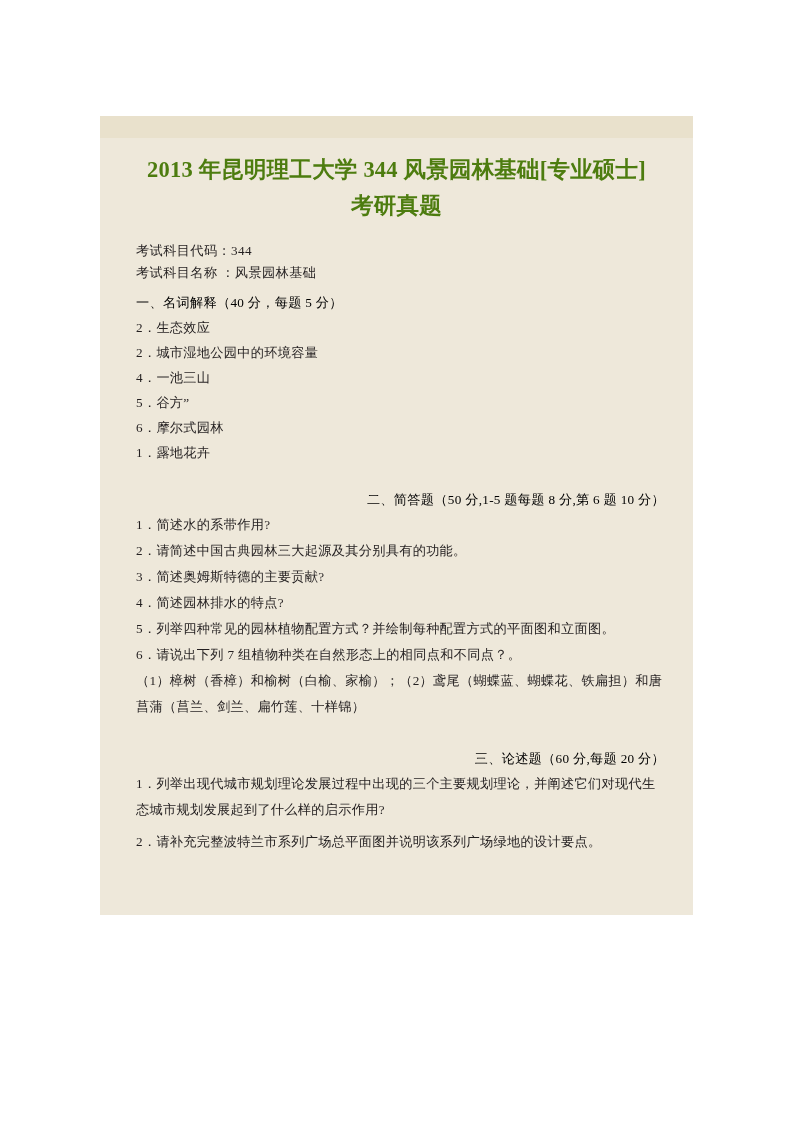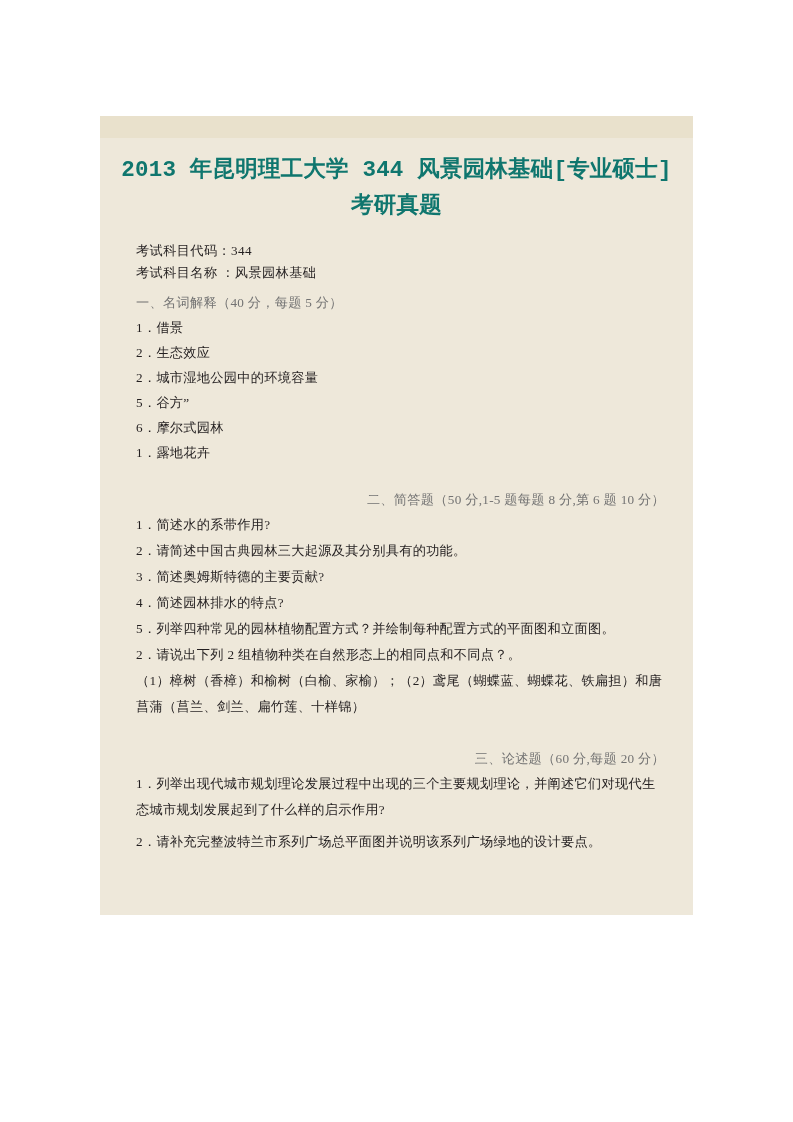--- a/index.html
+++ b/index.html
@@ -31,42 +31,42 @@
   .doc-body {
     position: absolute;
     left: 100px;
     top: 138px;
     width: 593px;
     background: #eee8da;
     padding: 0 0 60px 0;
     box-sizing: border-box;
   }
   .title {
-    color: #0f766e;
+    color: #4d7c0f;
     font-weight: bold;
     font-size: 22.5px;
     line-height: 36px;
     text-align: center;
     padding: 14px 4px 0 4px;
     letter-spacing: 0.2px;
-    font-family: Liberation Mono, monospace;
+    font-family: Liberation Serif, serif;
   }
   .title .l2 { display: block; }
   .content {
     padding: 16px 28px 0 36px;
     font-size: 13.2px;
     line-height: 25px;
     font-family: "Liberation Serif", "DejaVu Serif", serif;
   }
   .meta {
     letter-spacing: 0.4px;
   }
   .meta div { line-height: 22px; }
   .sec-head {
-    color: #737373;
+    color: #000000;
     margin-top: 6px;
     letter-spacing: 0.3px;
   }
   .sec-head.gap { margin-top: 16px; text-align: right; }
   .item {
     letter-spacing: 0.3px;
     line-height: 25px;
   }
   .block-b .item { line-height: 26px; }
   .block-c .item { line-height: 26px; }
@@ -90,38 +90,38 @@
 
     <div class="content">
 
       <div class="meta">
         <div>考试科目代码：344</div>
         <div>考试科目名称 ：风景园林基础</div>
       </div>
 
       <div class="block-a">
         <div class="sec-head">一、名词解释（40 分，每题 5 分）</div>
-        <div class="item">1．借景</div>
         <div class="item">2．生态效应</div>
         <div class="item">2．城市湿地公园中的环境容量</div>
+        <div class="item">4．一池三山</div>
         <div class="item">5．谷方”</div>
         <div class="item">6．摩尔式园林</div>
         <div class="item">1．露地花卉</div>
       </div>
 
       <div class="spacer-sm"></div>
 
       <div class="block-b">
         <div class="sec-head gap">二、简答题（50 分,1-5 题每题 8 分,第 6 题 10 分）</div>
         <div class="item">1．简述水的系带作用?</div>
         <div class="item">2．请简述中国古典园林三大起源及其分别具有的功能。</div>
         <div class="item">3．简述奥姆斯特德的主要贡献?</div>
         <div class="item">4．简述园林排水的特点?</div>
         <div class="item">5．列举四种常见的园林植物配置方式？并绘制每种配置方式的平面图和立面图。</div>
-        <div class="item">2．请说出下列 2 组植物种类在自然形态上的相同点和不同点？。</div>
+        <div class="item">6．请说出下列 7 组植物种类在自然形态上的相同点和不同点？。</div>
         <div class="item wrap-line">（1）樟树（香樟）和榆树（白榆、家榆）；（2）鸢尾（蝴蝶蓝、蝴蝶花、铁扁担）和唐菖蒲（菖兰、剑兰、扁竹莲、十样锦）</div>
       </div>
 
       <div class="spacer-md"></div>
 
       <div class="block-c">
         <div class="sec-head gap">三、论述题（60 分,每题 20 分）</div>
         <div class="item wrap-line">1．列举出现代城市规划理论发展过程中出现的三个主要规划理论，并阐述它们对现代生态城市规划发展起到了什么样的启示作用?</div>
         <div class="spacer-sm"></div>
         <div class="item wrap-line">2．请补充完整波特兰市系列广场总平面图并说明该系列广场绿地的设计要点。</div>

